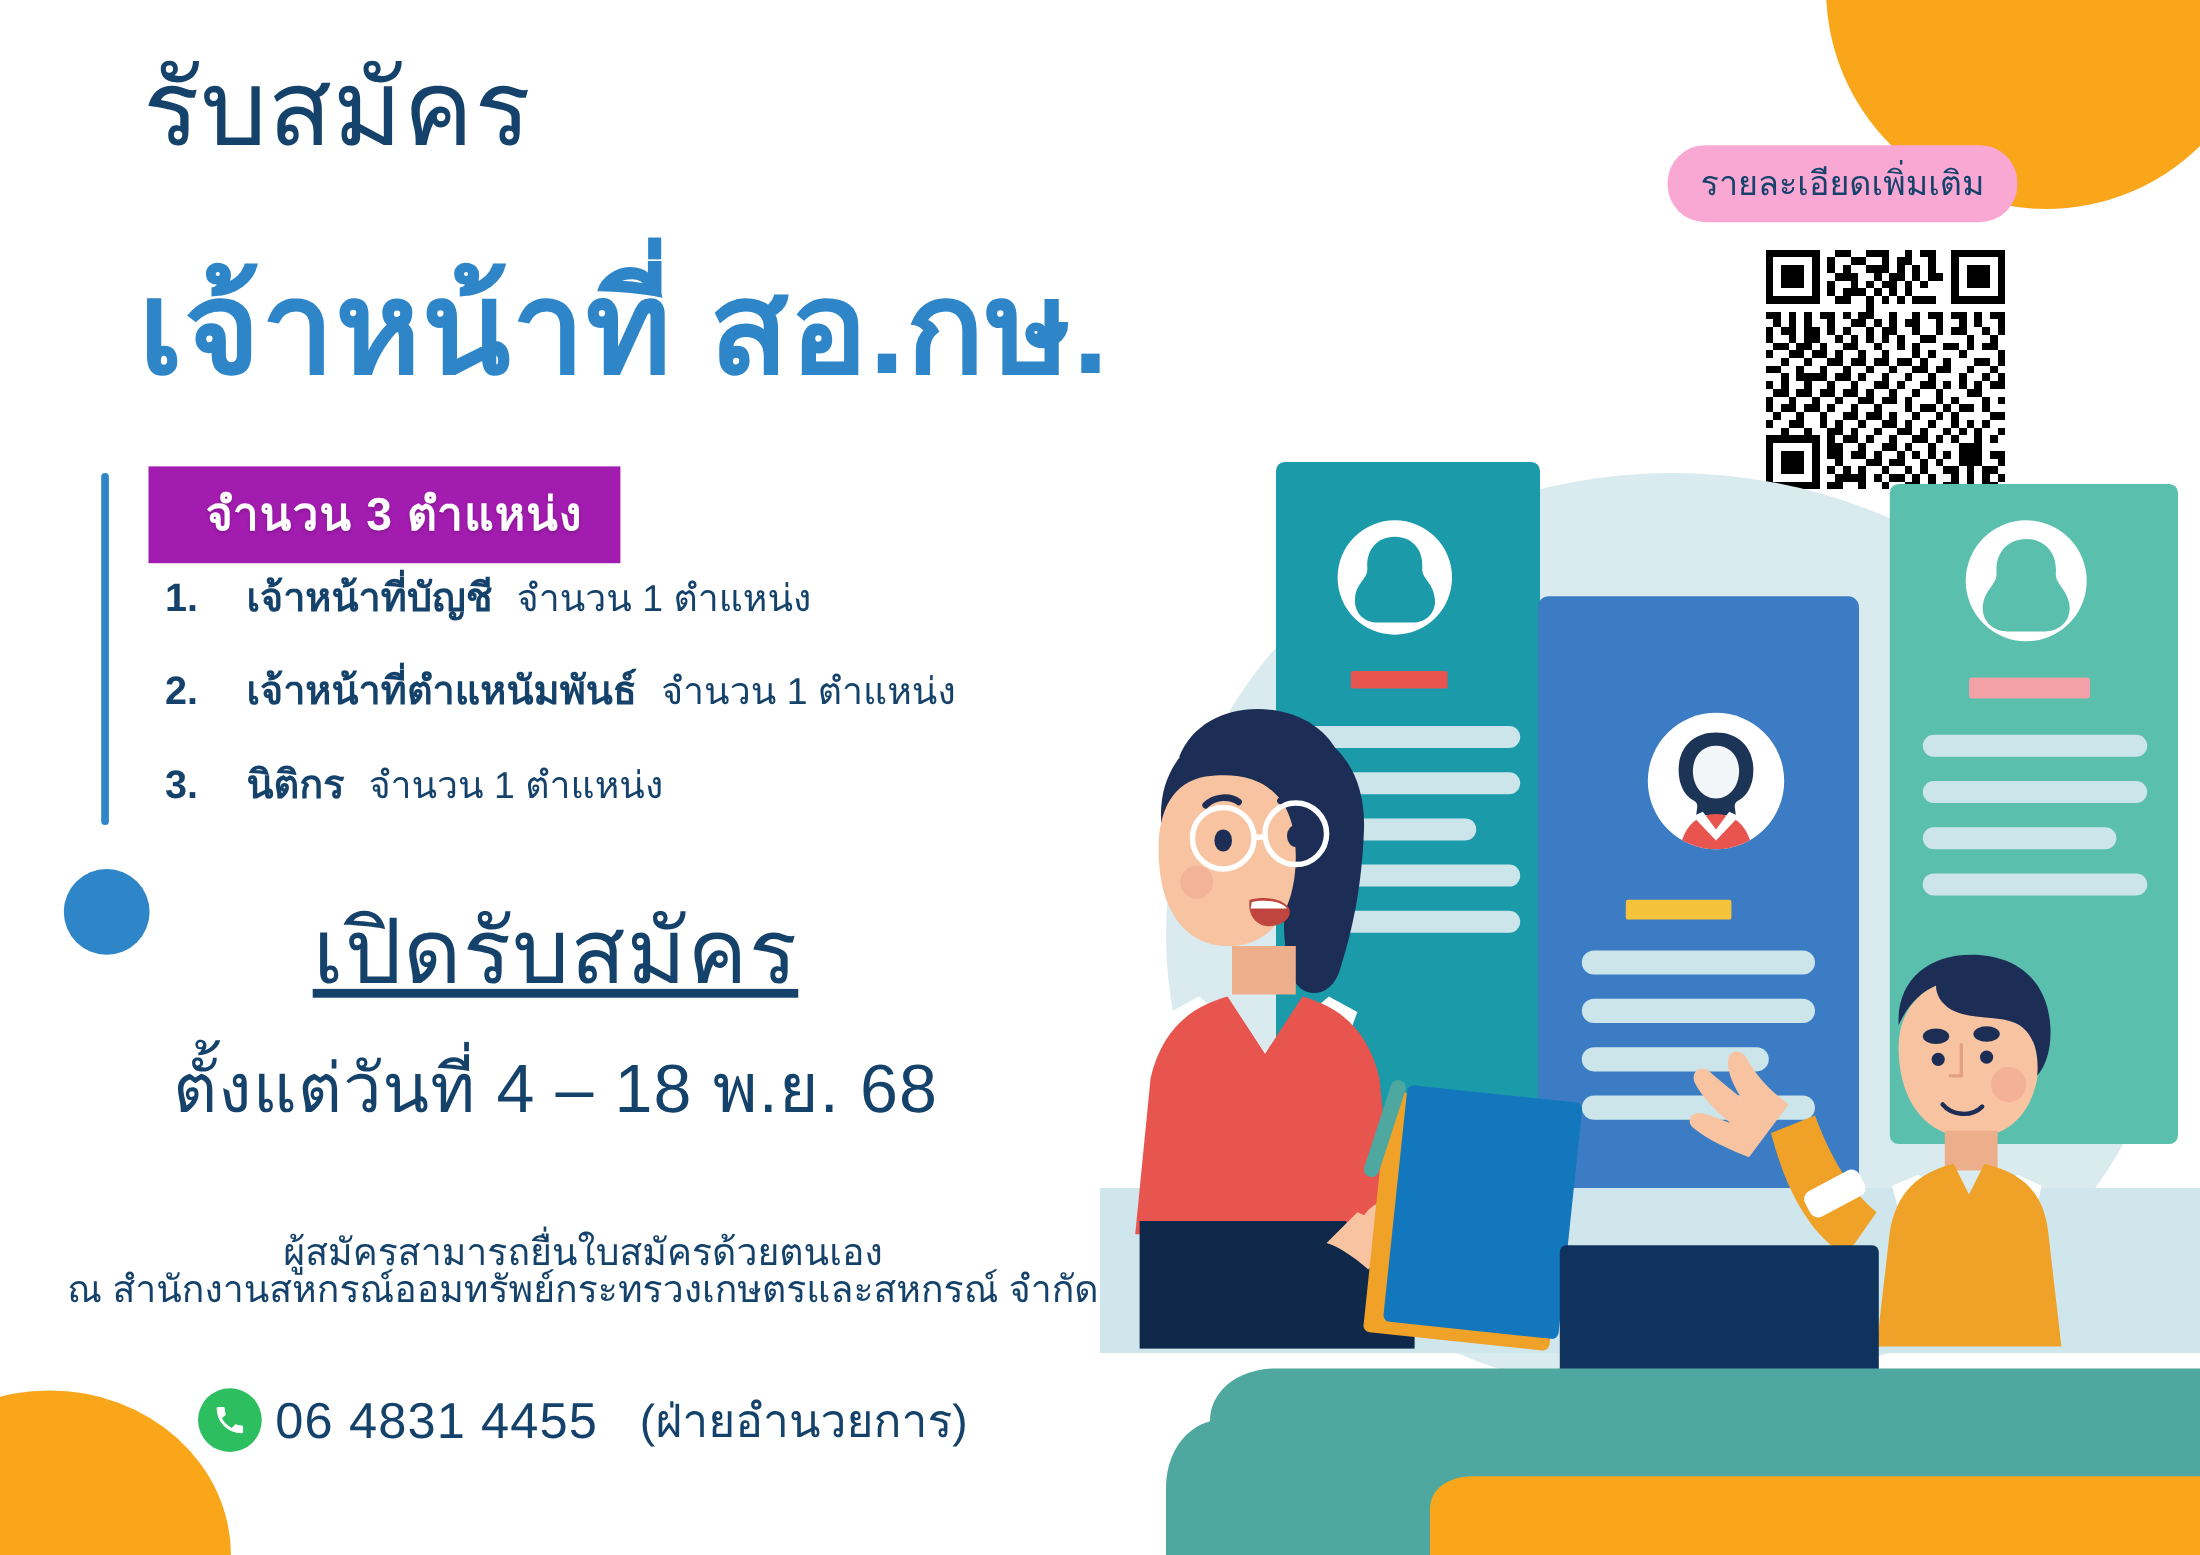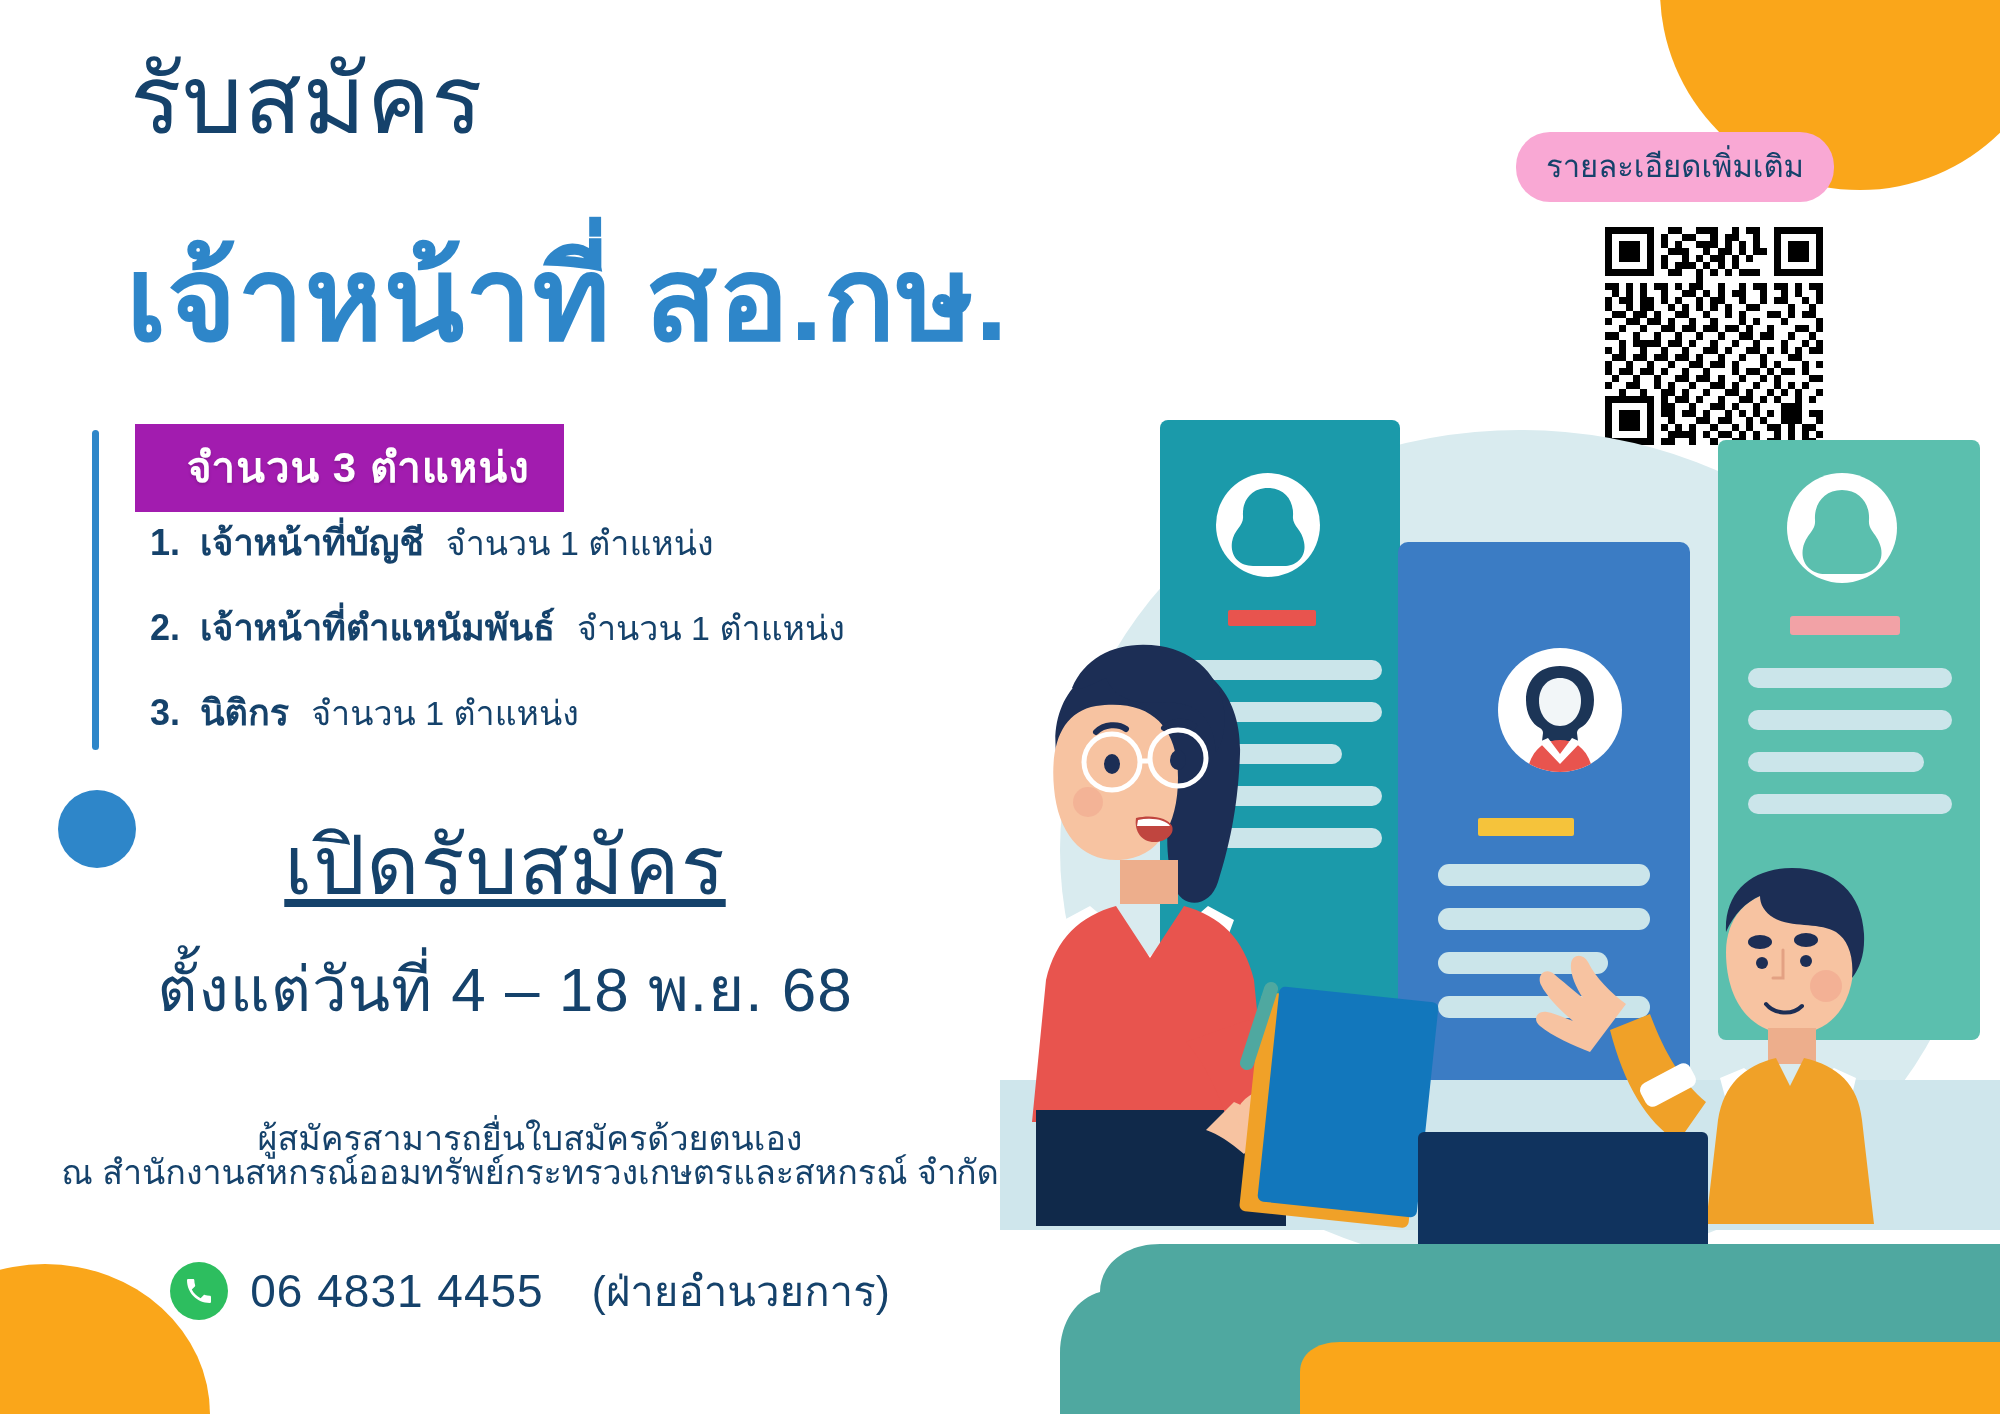--- a/index.html
+++ b/index.html
@@ -55,21 +55,21 @@
     text-shadow:0 2px 3px rgba(0,0,0,.18);
   }
 
   
   .pos-list{ position:absolute; left:150px; top:514px; width:900px; }
   .pos-item{
     display:flex; align-items:baseline; gap:12px;
     color:#15426B; margin-bottom:28px;
   }
   .pos-num{ font-size:36px; font-weight:700; min-width:38px; }
-  .pos-title{ font-size:36px; font-weight:700; }
+  .pos-title{ font-size:36px; font-weight:700;margin-left:24px; }
   .pos-qty{ font-size:34px; font-weight:400; margin-left:10px; }
 
   
   .open-title{
     position:absolute; left:0; top:800px; width:1010px;
     text-align:center; font-size:82px; font-weight:400;
     color:#15426B; letter-spacing:1px;text-decoration:underline;
   }
   .open-dates{
     position:absolute; left:0; top:940px; width:1010px;
@@ -81,21 +81,21 @@
     text-align:center; font-size:34px; color:#15426B;margin-top:26px;
   }
   .note-2{
     position:absolute; left:0; top:1145px; width:1060px;
     text-align:center; font-size:34px; color:#15426B;
   }
 
   
   .phone-row{
     position:absolute; left:0; top:1258px; width:1060px;
-    display:flex; align-items:center; justify-content:center; gap:22px;
+    display:flex; align-items:center; justify-content:center; gap:12px;
     color:#15426B;
   }
   .phone-icon{
     width:58px; height:58px; border-radius:50%;
     background:#2DBE5F; display:flex; align-items:center; justify-content:center;
     flex:0 0 auto;
   }
   .phone-icon svg{ width:32px; height:32px; fill:#ffffff; }
   .phone-number{ font-size:46px; letter-spacing:1px; }
   .phone-dept{ font-size:42px; margin-left:26px; }

